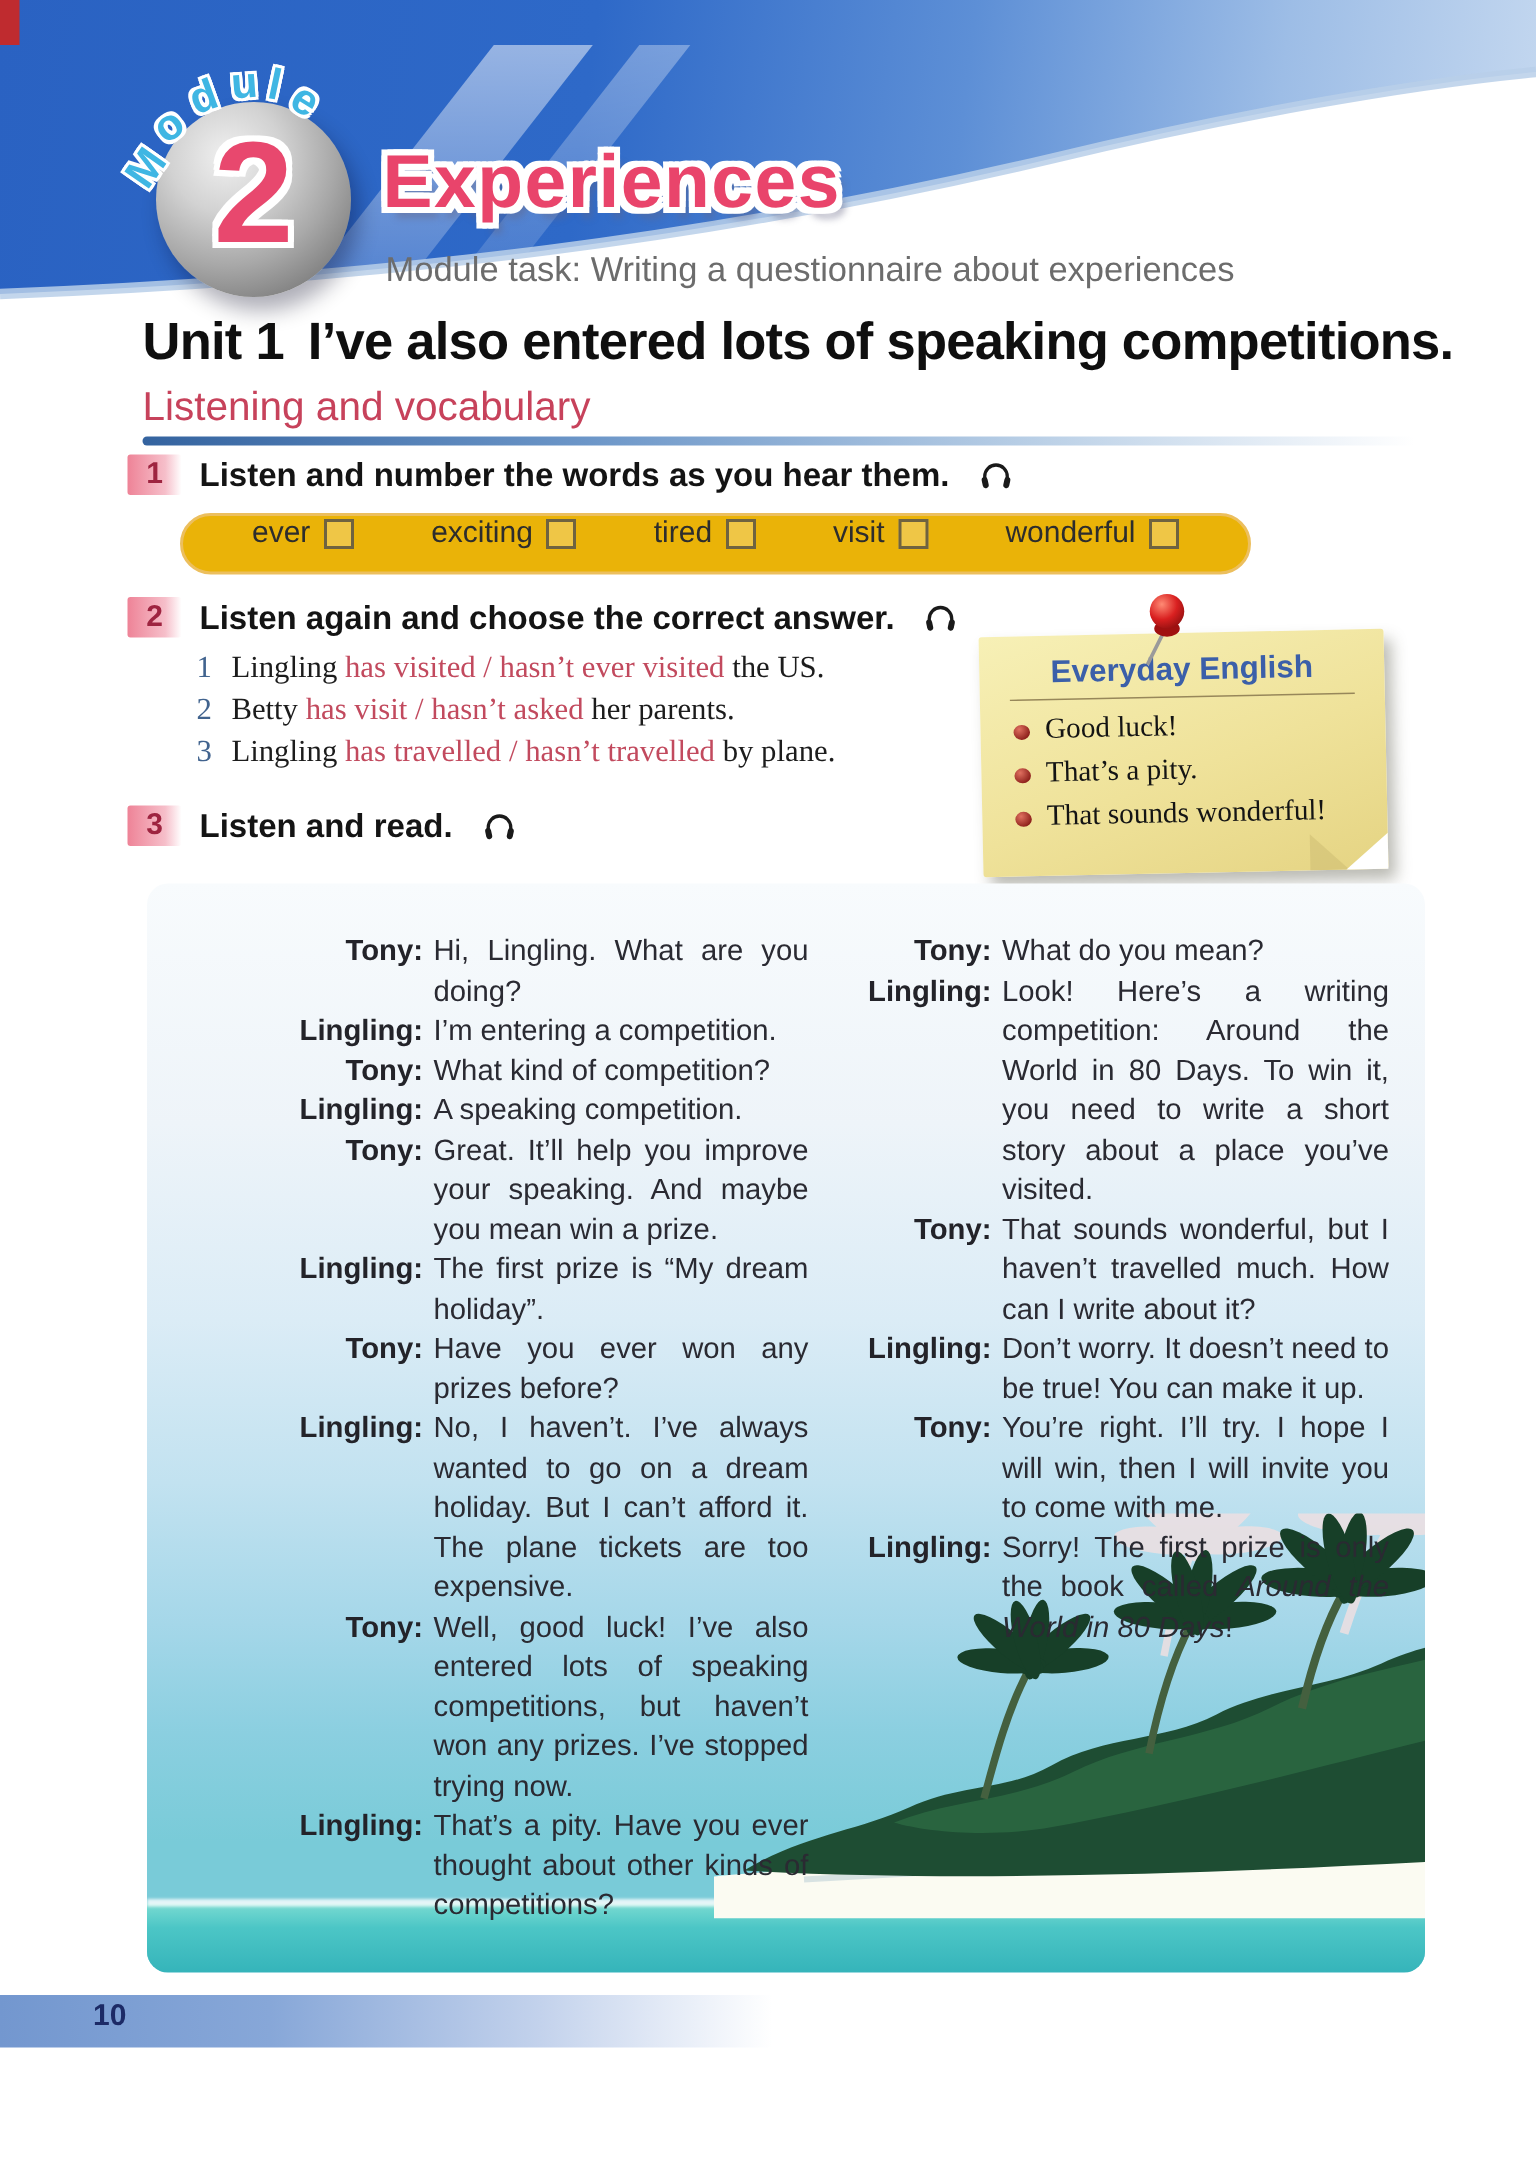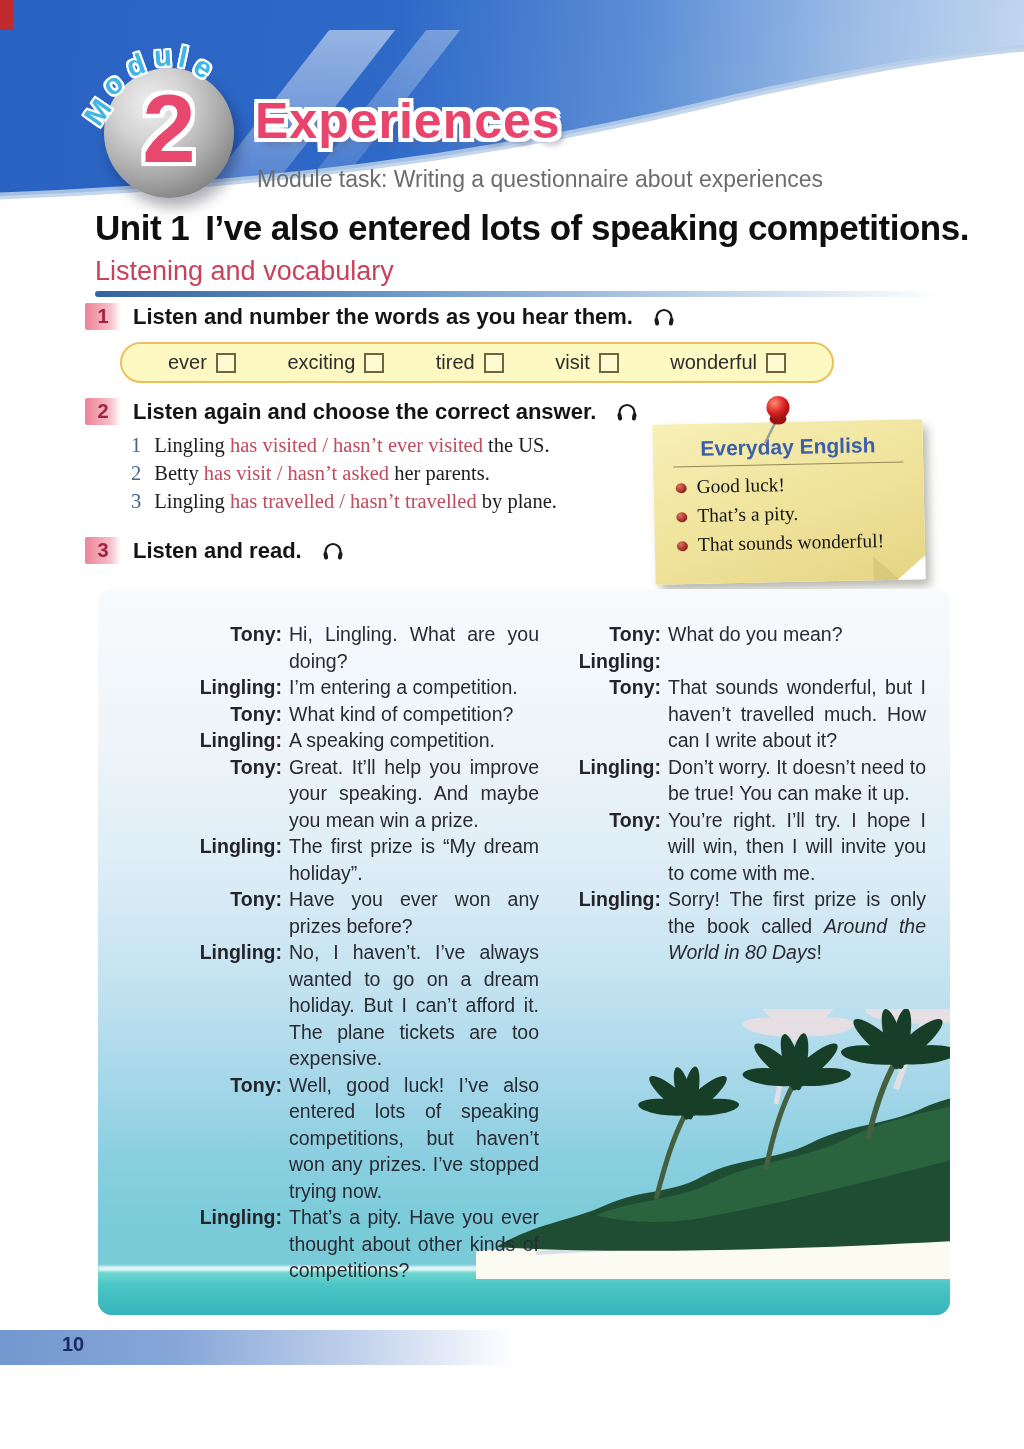--- a/index.html
+++ b/index.html
@@ -53,22 +53,22 @@
   .ex1{left:85px;top:303px;}
   .ex2{left:85px;top:398px;}
   .ex3{left:85px;top:537px;}
   .ex-badge{min-width:36px;height:27px;display:flex;align-items:center;justify-content:center;
     font-weight:800;font-size:20px;color:#9e2440;border-radius:2px;
     background:linear-gradient(90deg,#ee8397 0%,#f6bfca 70%,rgba(246,210,216,0) 100%);}
   .ex-instr{font-size:22px;font-weight:700;color:#141414;}
   .hp-icon{margin-left:8px;flex:0 0 auto;}
 
   .word-pill{position:absolute;left:120px;top:342px;width:714px;height:41px;box-sizing:border-box;
-    background:#fef9c3;border:2px solid #ecbf5e;border-radius:22px;
-    display:flex;align-items:center;justify-content:space-between;padding:0 46px;}
+    background:#eab308;border:2px solid #ecbf5e;border-radius:22px;
+    display:flex;align-items:flex-start;justify-content:space-between;padding:0 46px;}
   .word-item{display:flex;align-items:center;gap:9px;font-size:20px;color:#2d2d2d;}
   .wd-box{width:16px;height:16px;border:2px solid #6f6340;background:rgba(255,255,255,.25);display:inline-block;}
 
   .ex2-items{position:absolute;left:131px;top:431px;font-family:"Liberation Serif",serif;
     font-size:20.5px;color:#1c1c1c;line-height:28px;}
   .it-num{color:#41638e;margin-right:13px;}
   .choice{color:#c24a5e;}
 
   
   .note-wrap{position:absolute;left:650px;top:408px;width:290px;height:190px;}
@@ -314,20 +314,21 @@
             <span class="dtxt">That’s a pity. Have you ever thought about other kinds of competitions?</span>
           </div>
       </div>
       <div class="dcol dcol-r">
         <div class="d-row">
             <span class="spk">Tony:</span>
             <span class="dtxt">What do you mean?</span>
           </div>
         <div class="d-row">
             <span class="spk">Lingling:</span>
+            <span class="dtxt">Look! Here’s a writing competition: Around the World in 80 Days. To win it, you need to write a short story about a place you’ve visited.</span>
           </div>
         <div class="d-row">
             <span class="spk">Tony:</span>
             <span class="dtxt">That sounds wonderful, but I haven’t travelled much. How can I write about it?</span>
           </div>
         <div class="d-row">
             <span class="spk">Lingling:</span>
             <span class="dtxt">Don’t worry. It doesn’t need to be true! You can make it up.</span>
           </div>
         <div class="d-row">

